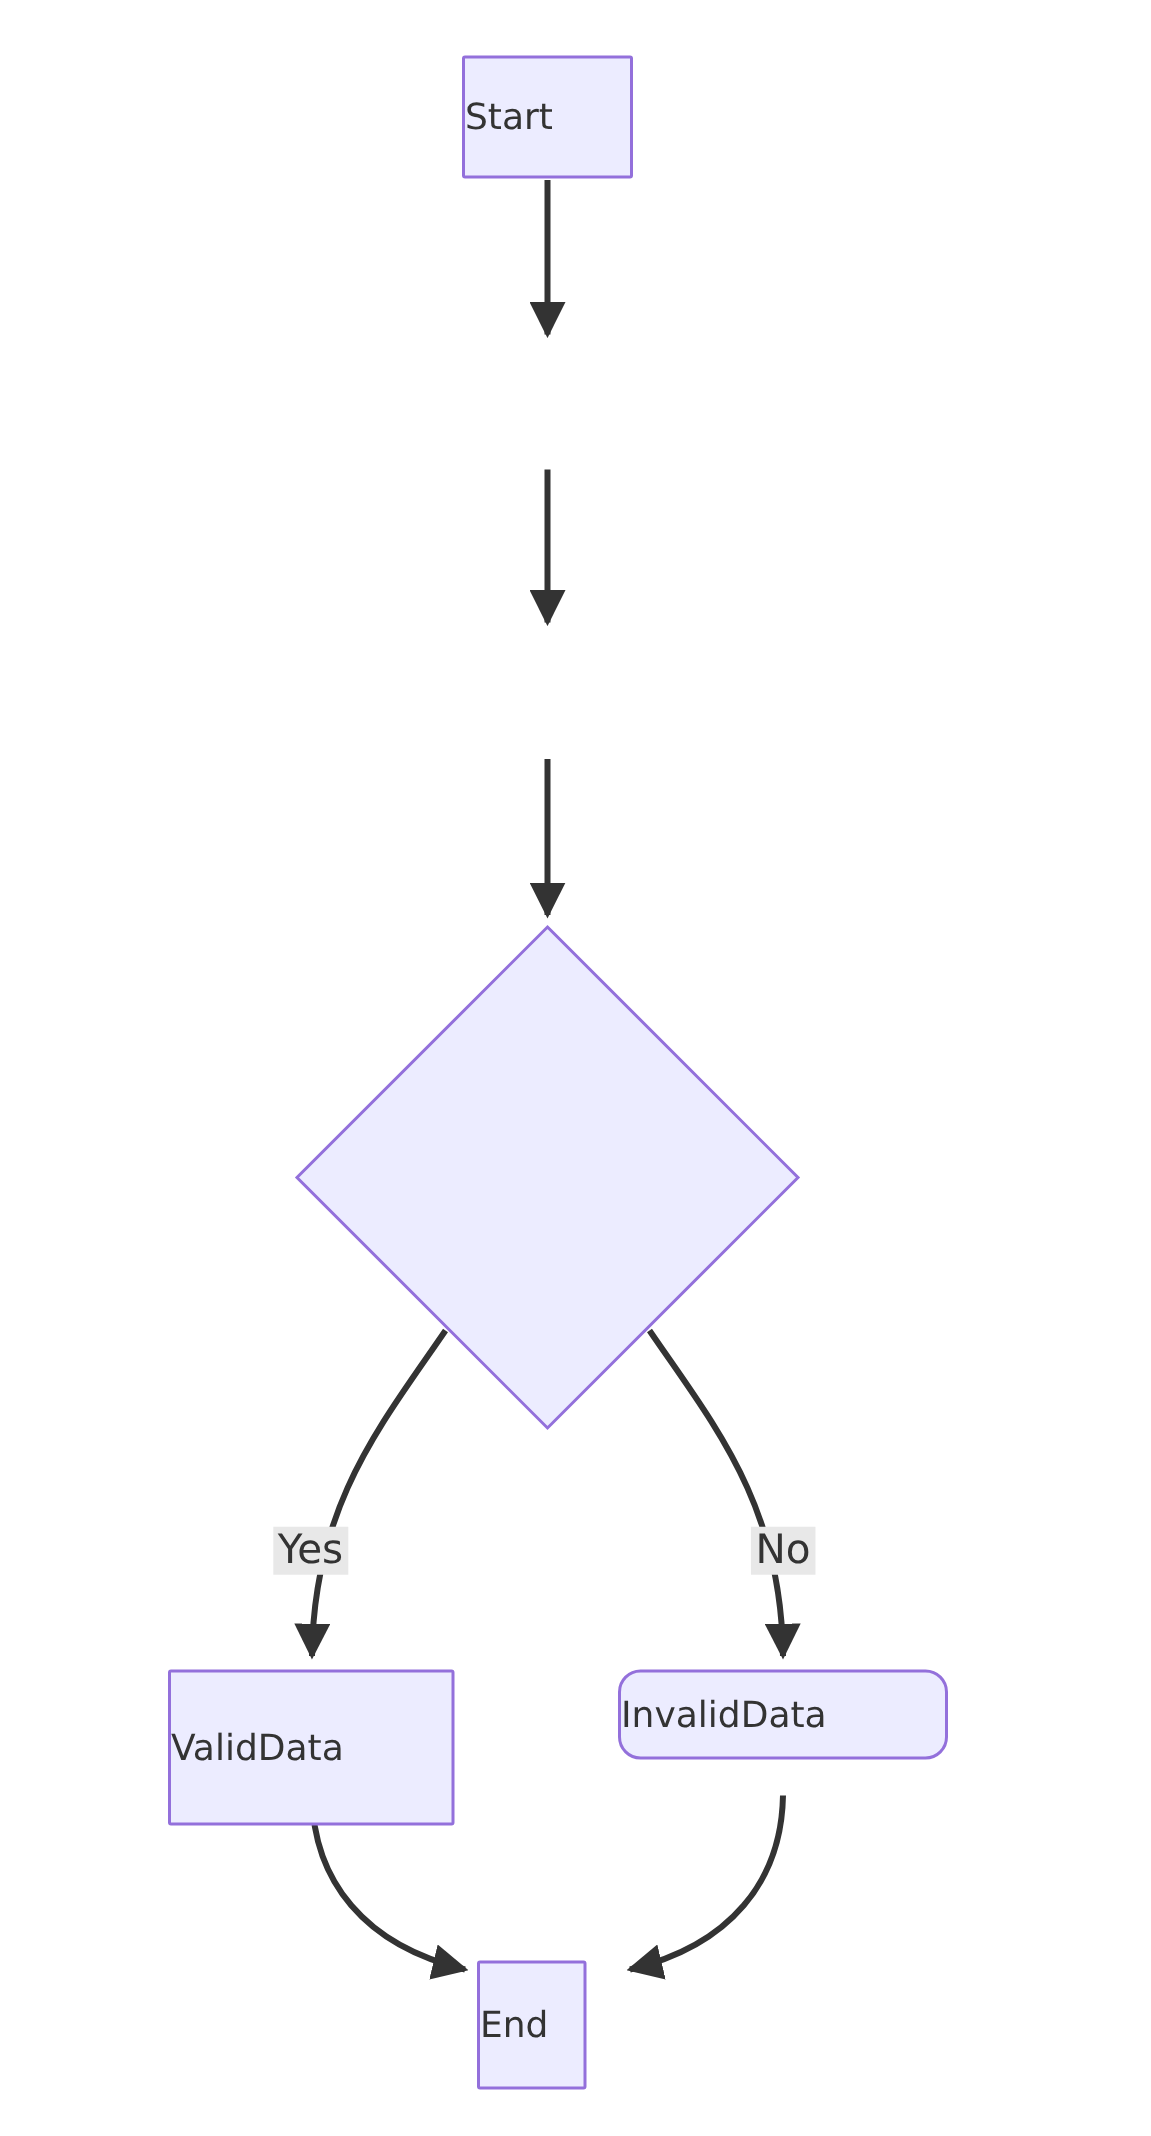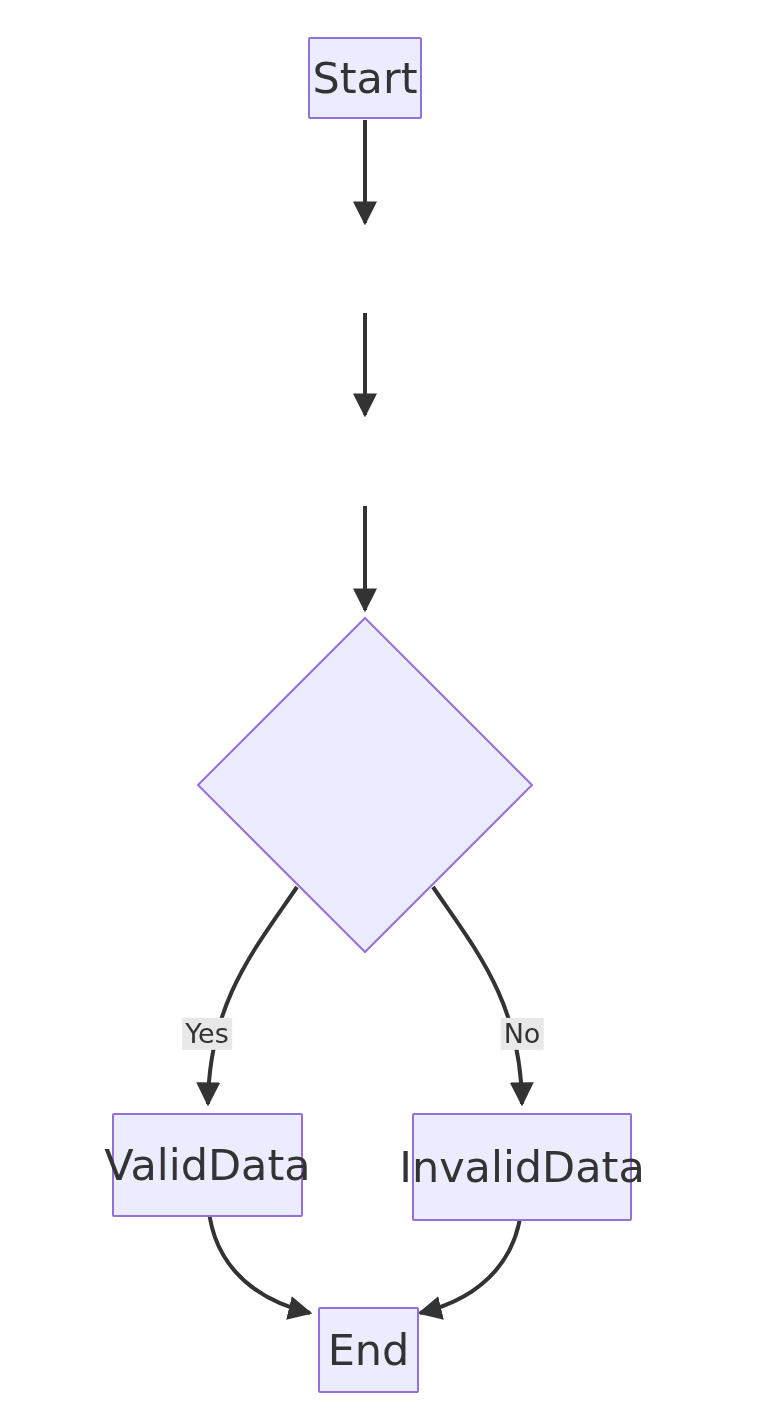--- a/index.html
+++ b/index.html
@@ -37,22 +37,22 @@
     stroke: var(--node-border);
     stroke-width: 2px;
   }
   .node {
     position: absolute;
     background: var(--node-fill);
     border: 2px solid var(--node-border);
     border-radius: 2px;
     display: flex;
     align-items: center;
-    justify-content: center;
-    font-size: 43px;
+    justify-content: flex-start;
+    font-size: 24px;
     color: var(--text-color);
     line-height: 1;
   }
   .diamond-label {
     position: absolute;
     display: flex;
     align-items: center;
     justify-content: center;
     font-size: 33px;
     color: var(--text-color);
@@ -104,21 +104,21 @@
   </div>
 
   <div class="edge-label" style="left:522px; top:1034px;">
     <span>No</span>
   </div>
 
   <div class="node" style="left:112px; top:1113px; width:191px; height:104px;">
     <span>ValidData</span>
   </div>
 
-  <div class="node" style="left:412px; top:1113px; width:220px; height:108px;">
+  <div class="node" style="left:412px; top:1113px; width:220px; height:60px;border-radius:15px;">
     <span>InvalidData</span>
   </div>
 
-  <div class="node" style="left:318px; top:1307px; width:101px; height:86px;">
+  <div class="node" style="left:318px; top:1307px; width:73px; height:86px;">
     <span>End</span>
   </div>
 
 </div>
 
 </body></html>

